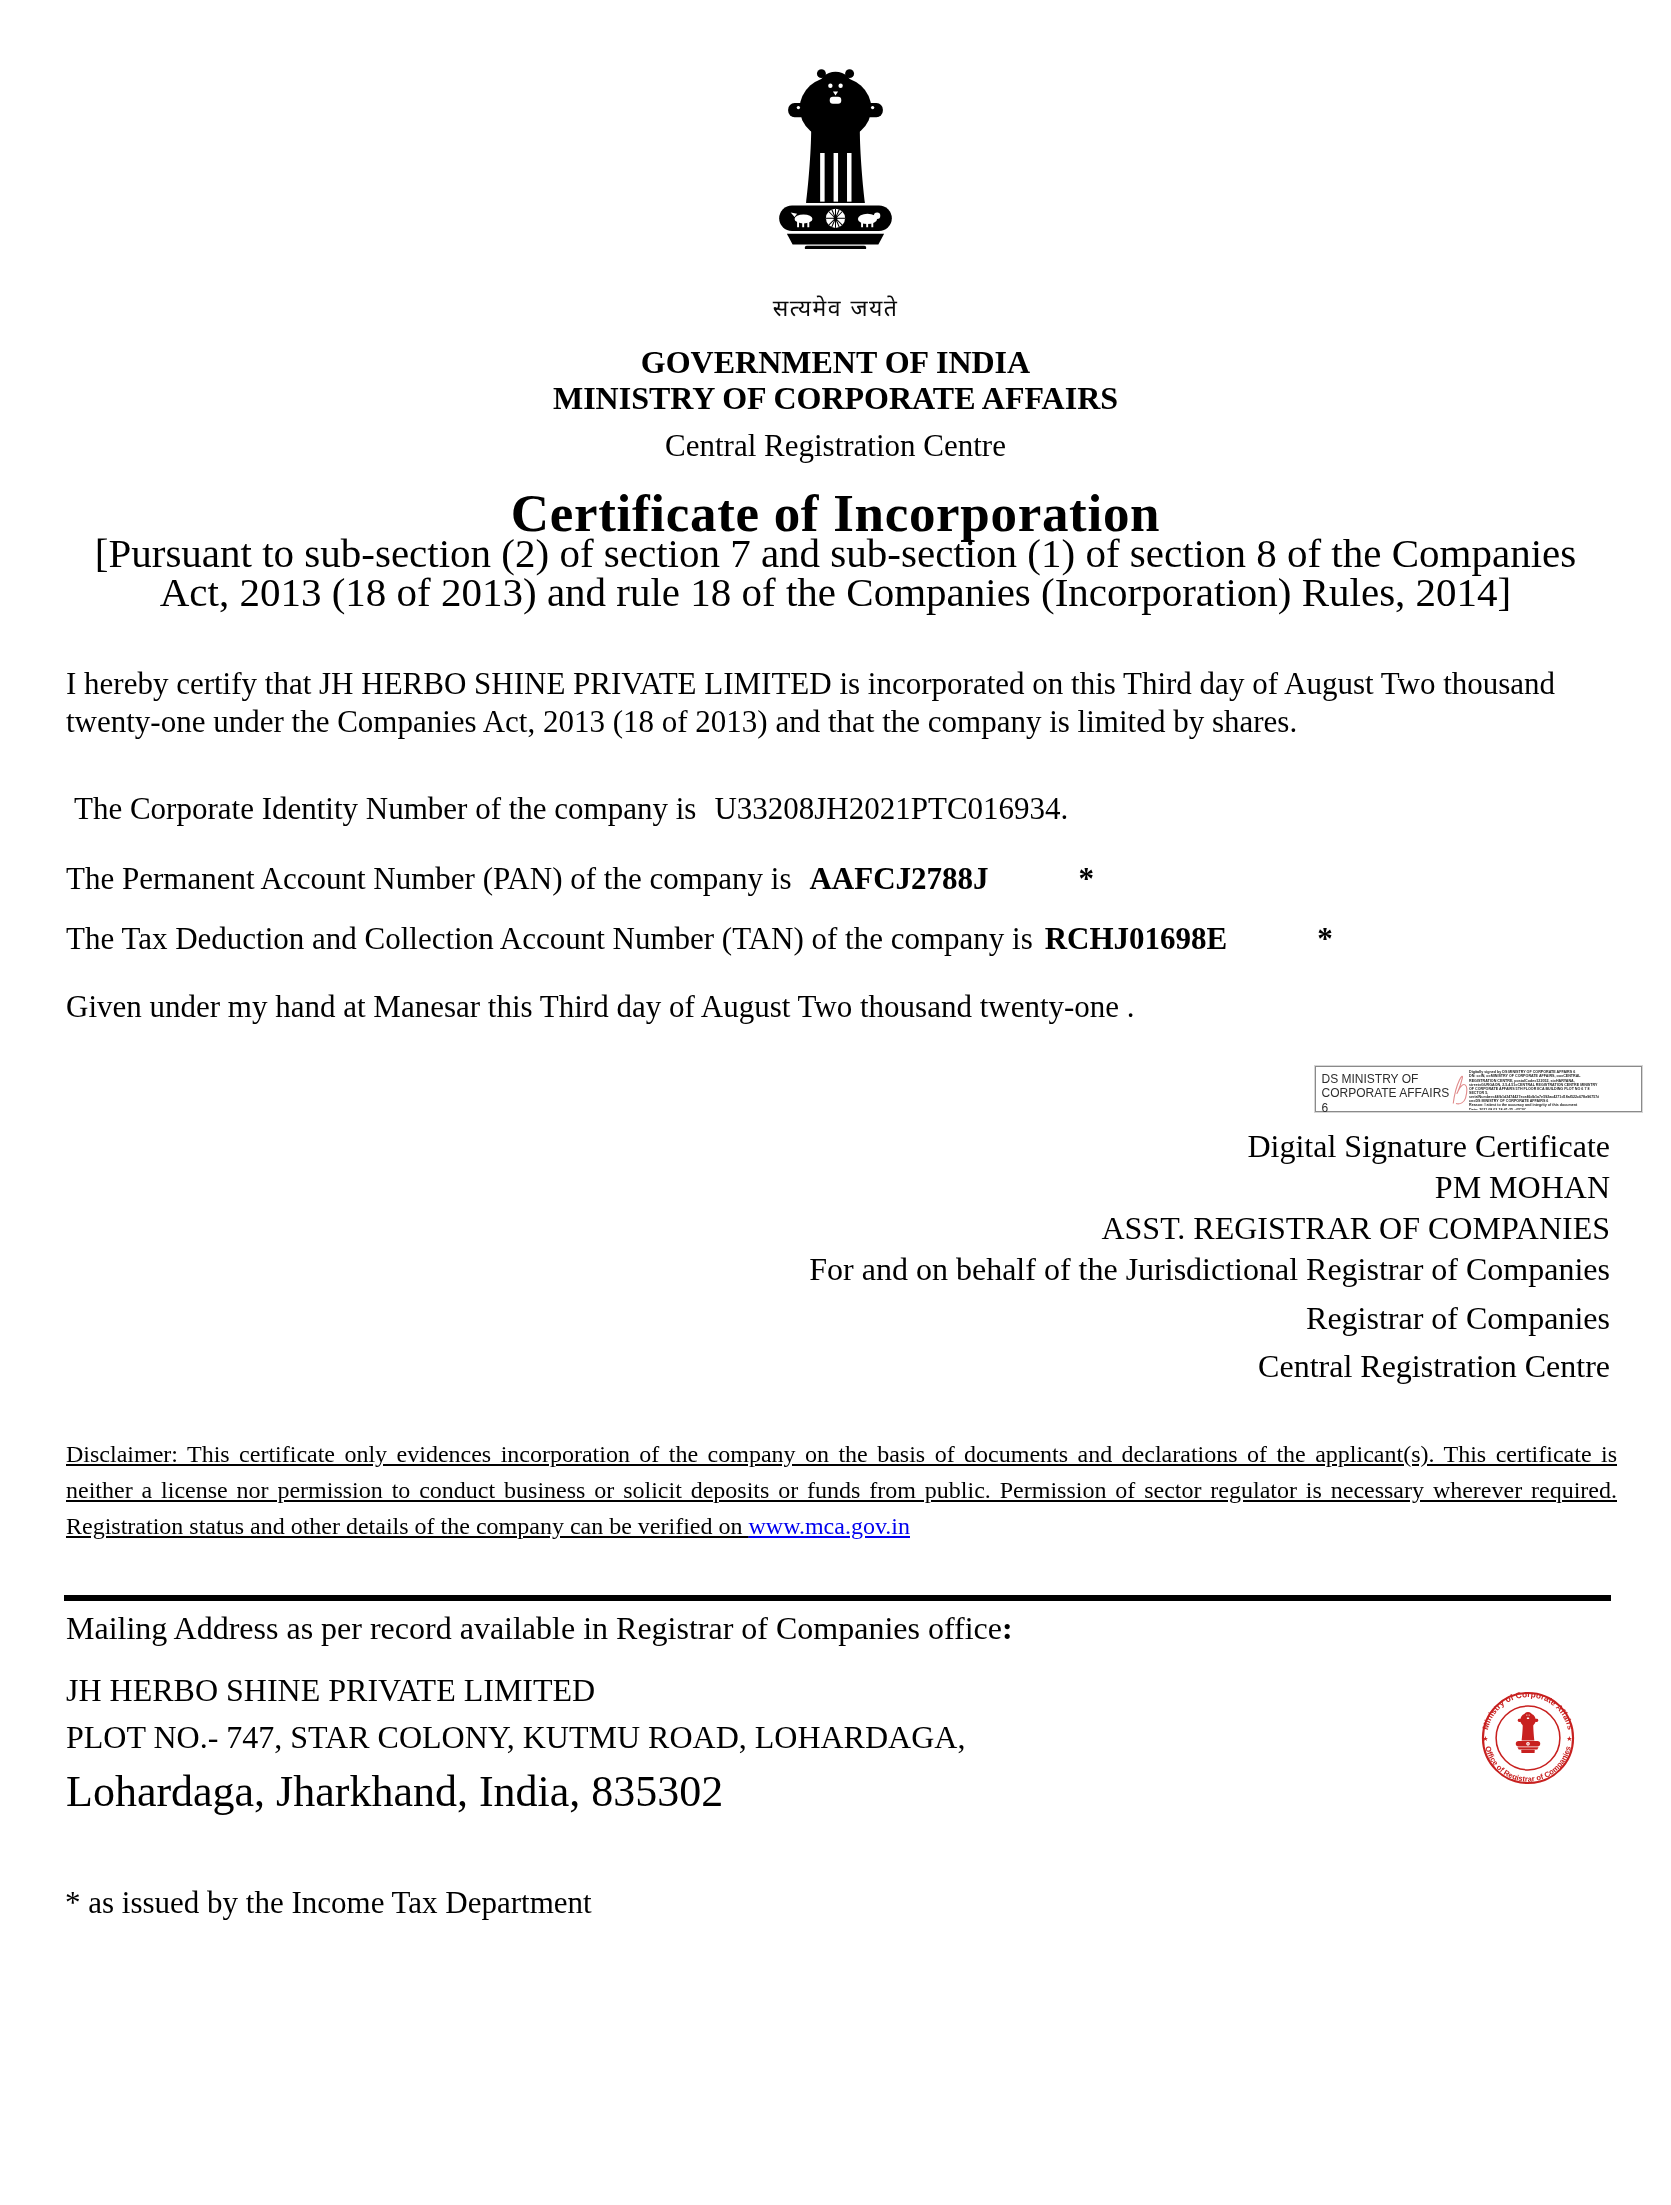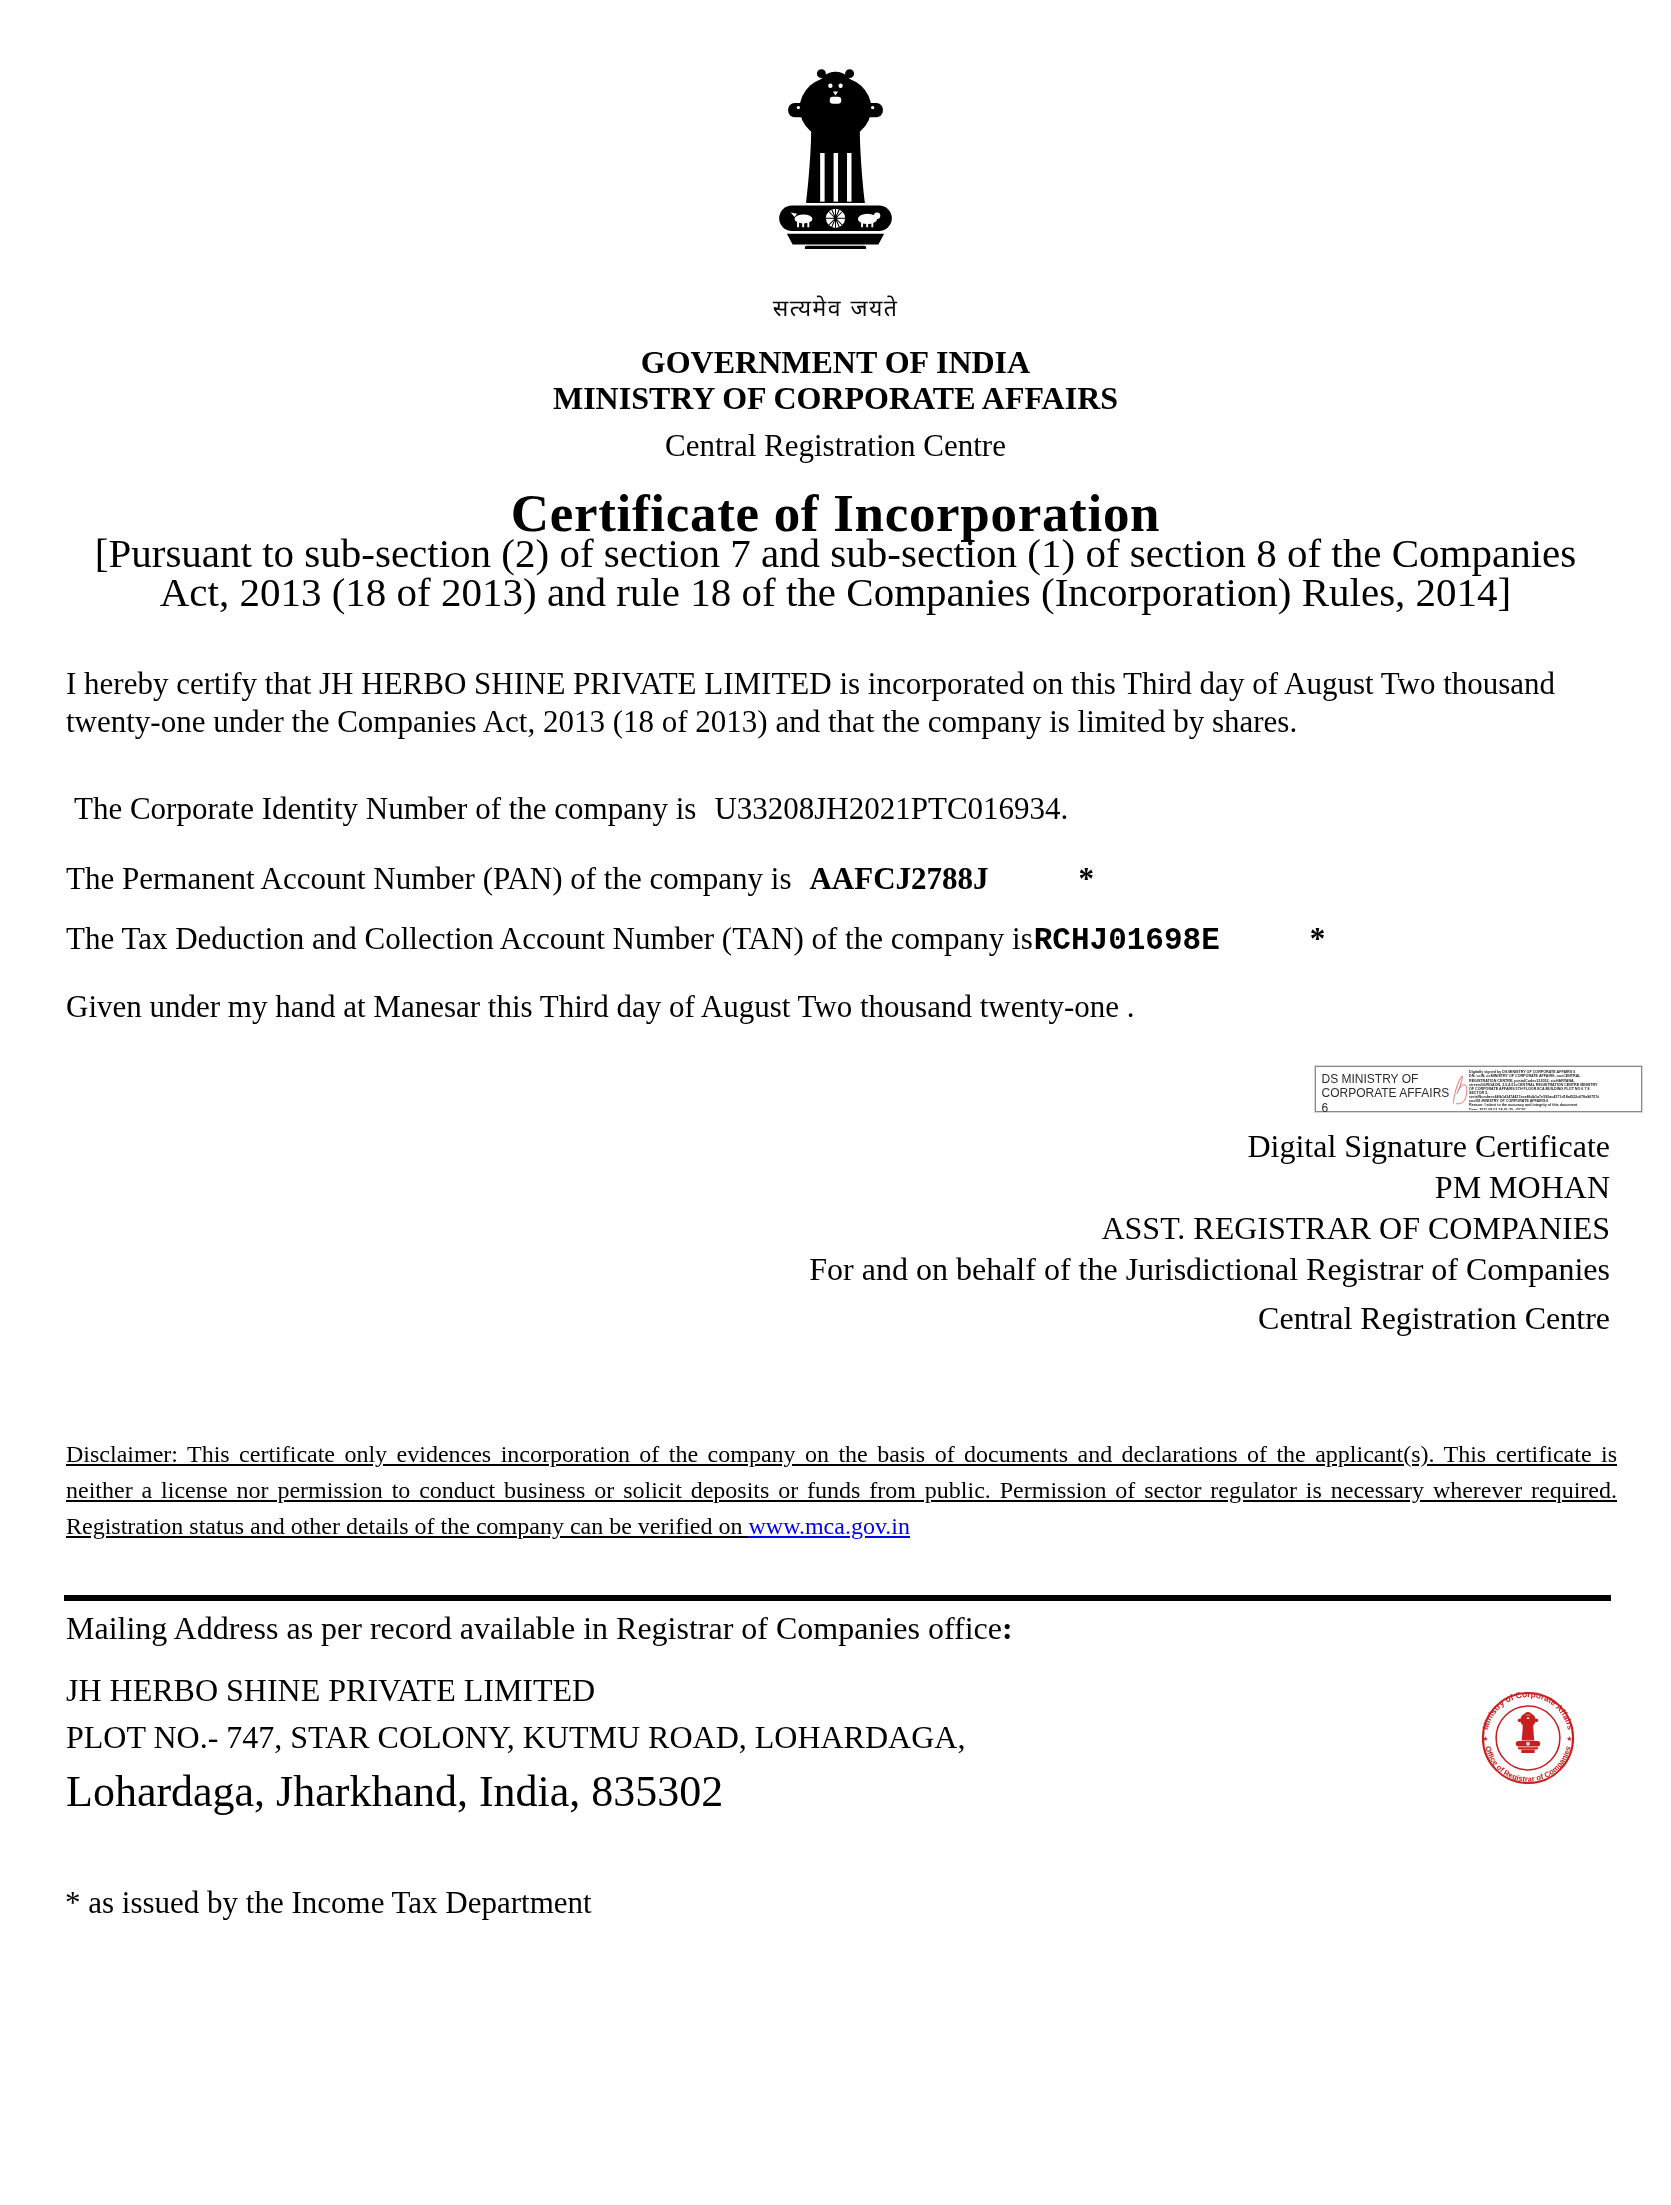--- a/index.html
+++ b/index.html
@@ -26,21 +26,21 @@
   .pursuant { top:534px; left:58px; width:1555px; text-align:center; font-size:41px; line-height:39px; }
 
   
   .bodytext { left:66px; width:1555px; font-size:31px; line-height:38px; }
   .certify  { top:665px; }
   .cinline  { top:790px;margin-left:8px; }
   .panline  { top:860px; }
   .tanline  { top:920px; }
   .givenline{ top:988px; }
   .val-gap  { margin-left:18px; }
-  .val-gap-sm { margin-left:1px;font-family:Liberation Mono, monospace; }
+  .val-gap-sm { margin-left:12px; }
   .ast { margin-left:90px; font-weight:bold; }
 
   
   .ds-box {
     left:1315px; top:1066px; width:327px; height:46px;
     background:#fff;
     border:1.4px solid #8a8a8a;
     outline:1.4px solid #d6d6d6;
     font-family:"Liberation Sans", sans-serif;
   }
@@ -171,20 +171,21 @@
 Reason: I attest to the accuracy and integrity of this document
 Date: 2021.08.03 18:41:25 +05'30'</div>
     </div>
   </div>
 
   <div class="abs sig-block">
     <div class="sig-line">Digital Signature Certificate</div>
     <div class="sig-line">PM MOHAN</div>
     <div class="sig-line">ASST. REGISTRAR OF COMPANIES</div>
     <div class="sig-line">For and on behalf of the Jurisdictional Registrar of Companies</div>
+    <div class="sig-line gap">Registrar of Companies</div>
     <div class="sig-line gap">Central Registration Centre</div>
   </div>
 
   <div class="abs disclaimer">
     <span>Disclaimer: This certificate only evidences incorporation of the company on the basis of documents and declarations of the applicant(s). This certificate is neither a license nor permission to conduct business or solicit deposits or funds from public. Permission of sector regulator is necessary wherever required. Registration status and other details of the company can be verified on </span><span class="mca-link" style="color:#0000ee">www.mca.gov.in</span>
   </div>
 
   <div class="abs rule"></div>
 
   <div class="abs mailing-head">

